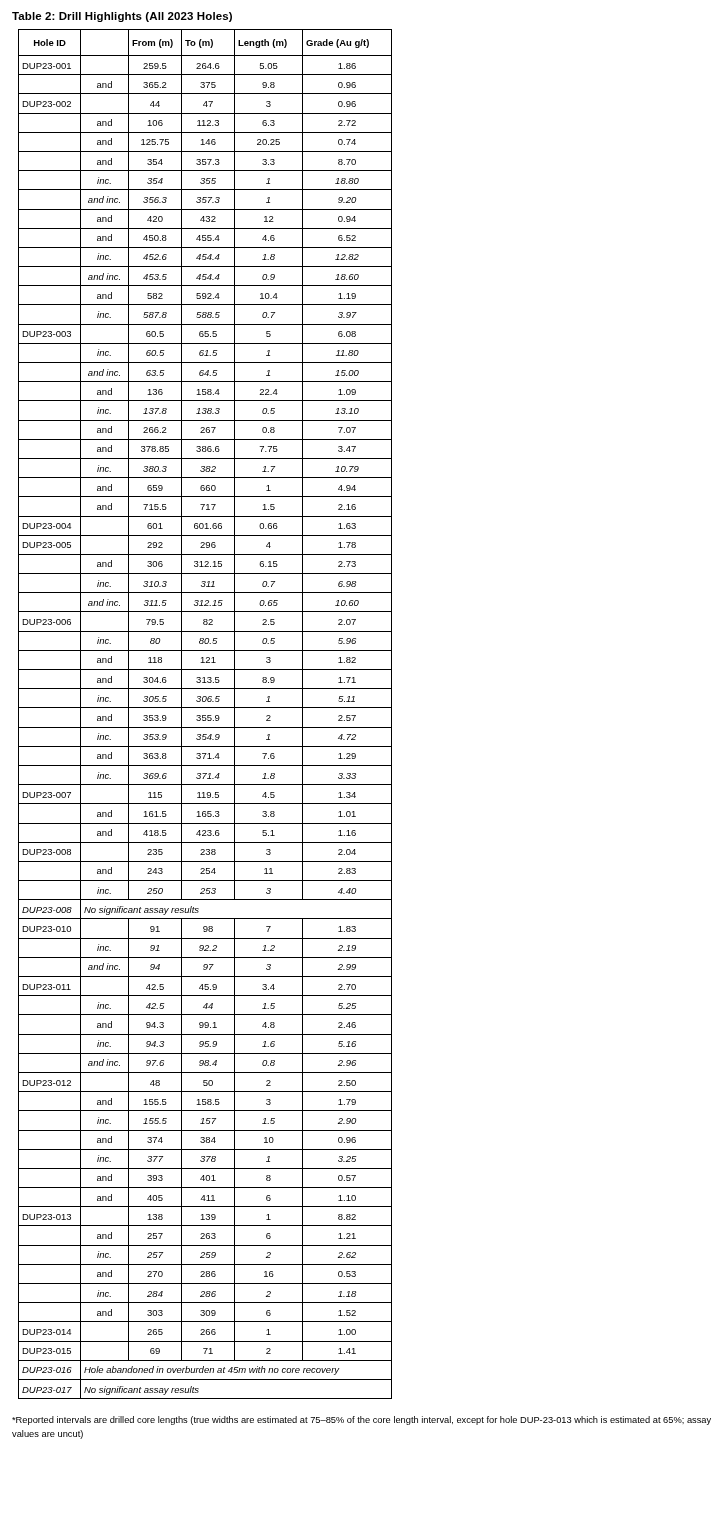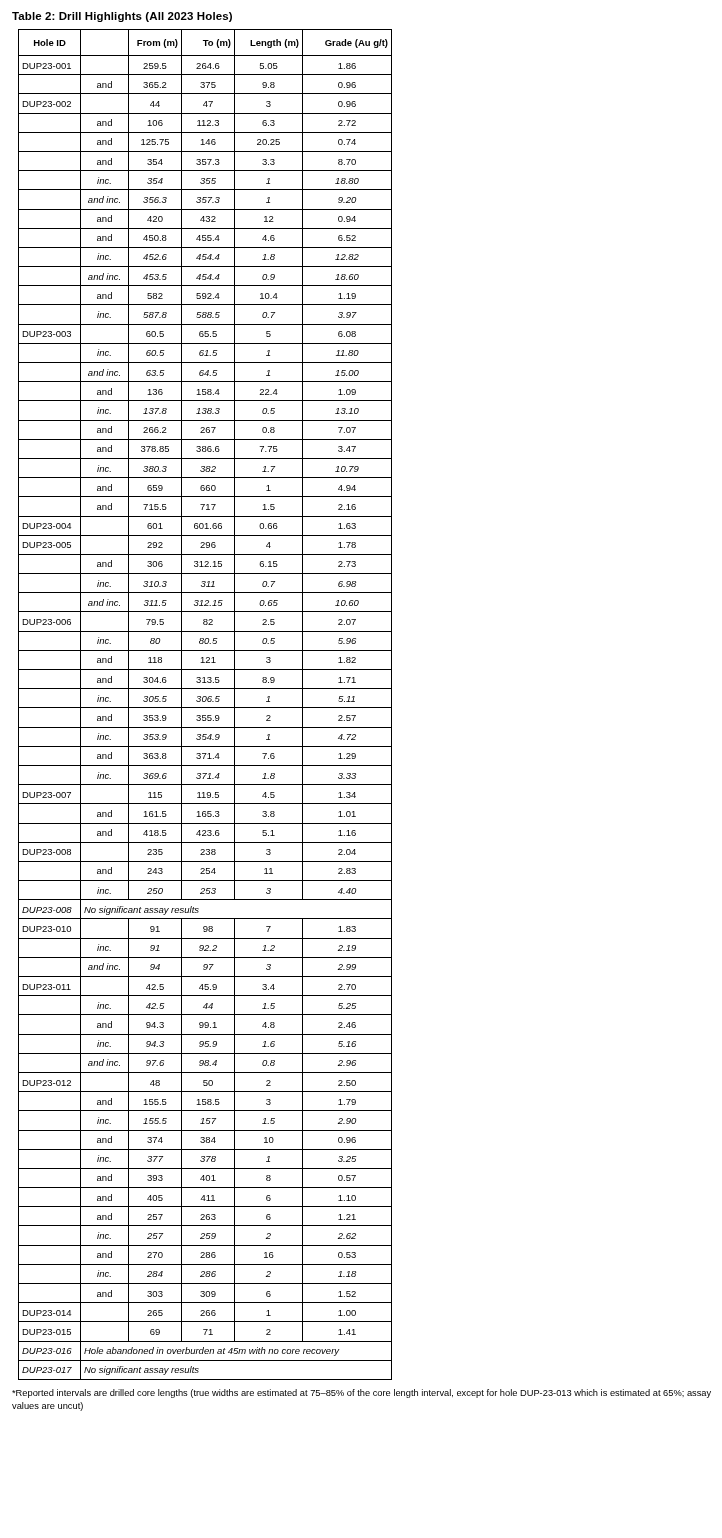--- a/index.html
+++ b/index.html
@@ -43,40 +43,40 @@
     font-size: 9.5px;
     height: 19.2px;
     padding: 0 3px;
     box-sizing: border-box;
     vertical-align: middle;
     overflow: hidden;
     white-space: nowrap;
   }
   table.drill thead th {
     font-weight: bold;
-    text-align: right;
+    text-align: left;
     height: 26px;
     font-size: 9.5px;
   }
   table.drill thead th.th-hole { text-align: center; }
   table.drill thead th.th-blank { border-right: 1px solid #000; }
   td.hole      { text-align: left;  padding-left: 5px; }
   td.modifier  { text-align: center; }
   td.num       { text-align: center; }
   td.grade     { text-align: center; }
   tr.inc td    { font-style: italic; }
   td.note {
     text-align: left;
     font-style: italic;
   }
   .footnote {
     width: 700px;
     font-size: 9.3px;
     line-height: 1.45;
-    margin: 7px 0 0 2px;
+    margin: 15px 0 0 2px;
   }
 </style>
 </head>
 <body>
 
 <div class="page">
 
   <div class="table-title">Table 2: Drill Highlights (All 2023 Holes)</div>
 
   <table class="drill">
@@ -569,20 +569,28 @@
         </tr>
         <tr>
           <td class="hole"></td>
           <td class="modifier">and</td>
           <td class="num">405</td>
           <td class="num">411</td>
           <td class="num">6</td>
           <td class="grade">1.10</td>
         </tr>
         <tr>
+          <td class="hole">DUP23-013</td>
+          <td class="modifier"></td>
+          <td class="num">138</td>
+          <td class="num">139</td>
+          <td class="num">1</td>
+          <td class="grade">8.82</td>
+        </tr>
+        <tr>
           <td class="hole"></td>
           <td class="modifier">and</td>
           <td class="num">257</td>
           <td class="num">263</td>
           <td class="num">6</td>
           <td class="grade">1.21</td>
         </tr>
         <tr class="inc">
           <td class="hole"></td>
           <td class="modifier">inc.</td>

